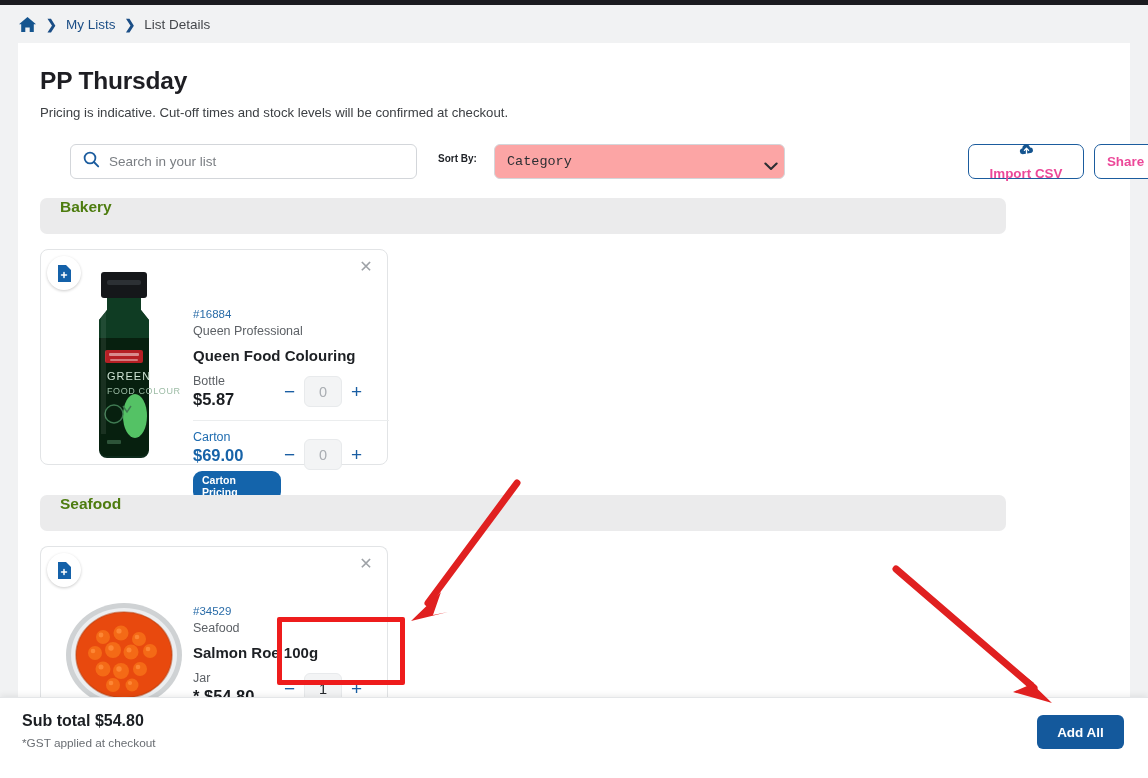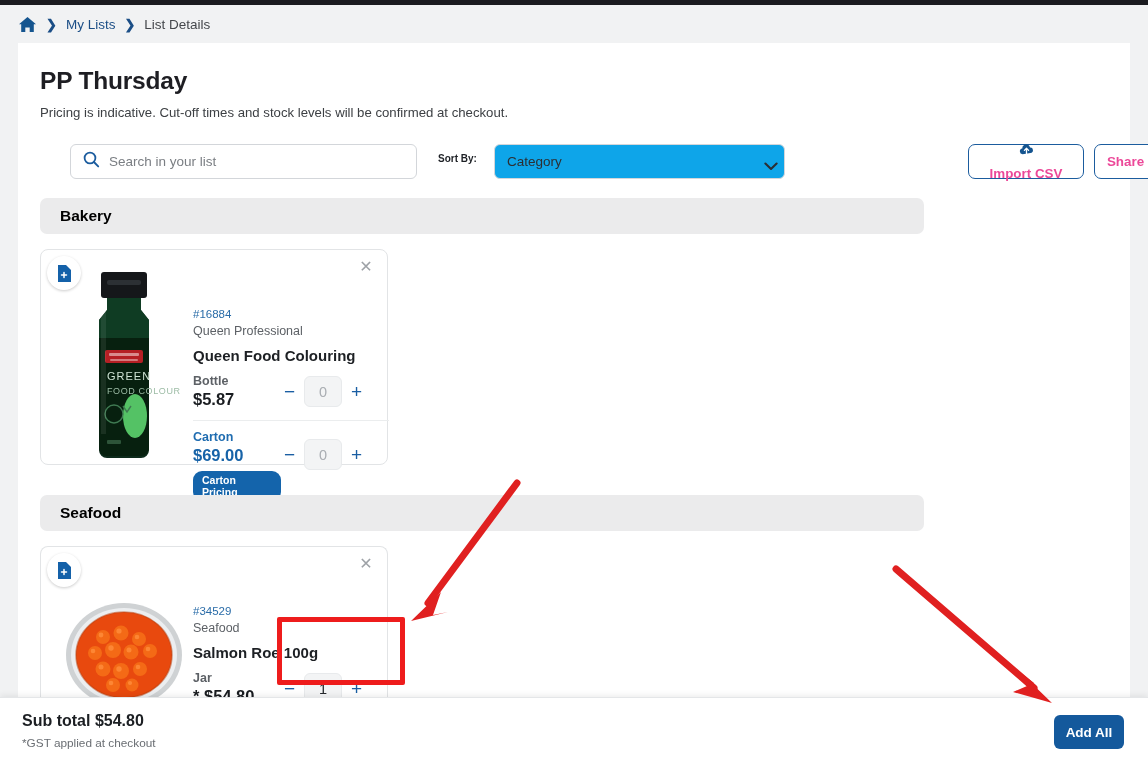--- a/index.html
+++ b/index.html
@@ -46,43 +46,43 @@
   }
   .search-input {
     border:none; outline:none; font-size:13.5px; color:#6e7277;
     font-family:"Liberation Sans", sans-serif; width:280px; background:transparent;
   }
   .search-input::placeholder { color:#7a7e83; }
 
   .sortby-label { position:absolute; left:368px; top:9px; font-size:10px; font-weight:bold; color:#1e2126; }
   .sort-select {
     position:absolute; left:424px; top:0; width:291px; height:35px;
-    border:1px solid #d3d6da; border-radius:6px; background:#0ea5e9;
+    border:1px solid #d3d6da; border-radius:6px; background:#fca5a5;
     font-size:13.5px; color:#2c2f33; padding-left:12px; padding-right:36px;
-    font-family:Liberation Sans, sans-serif;
+    font-family:Liberation Mono, monospace;
     -webkit-appearance:none; appearance:none; outline:none;
   }
   .sel-chev { position:absolute; left:694px; top:13px; pointer-events:none; }
 
   .btn-outline {
     position:absolute; top:0; height:35px;
     border:1px solid #1b5c9e; border-radius:7px; background:#fff;
     color:#ec4899; font-size:13.4px; font-weight:bold;
     display:flex; align-items:center; justify-content:center; gap:7px;
     cursor:pointer; font-family:"Liberation Sans", sans-serif;flex-direction:column;
   }
   .btn-import { left:898px; width:116px; }
   .btn-share  { left:1024px; width:63px; }
 
   
   .section-head {
-    position:absolute; left:22px; width:884px; height:36px;
+    position:absolute; left:22px; width:966px; height:36px;
     background:#ebebec; border-radius:7px;
-    display:flex; align-items:center; padding-left:20px;
-    font-size:15.5px; font-weight:bold; color:#000000;
+    display:flex; align-items:flex-start; padding-left:20px;
+    font-size:15.5px; font-weight:bold; color:#4d7c0f;
   }
   .sec-bakery  { top:155px; }
   .sec-seafood { top:452px; }
 
   
   .card {
     position:absolute; left:22px; width:348px;
     background:#fff; border:1px solid #e2e4e6; border-radius:8px;
   }
   .card-bakery  { top:206px; height:216px; }
@@ -101,21 +101,21 @@
     color:#9ea2a7; font-size:16px; line-height:18px; text-align:center; cursor:pointer;
   }
 
   .info { position:absolute; left:152px; top:0; width:196px; }
   .sku { font-size:11.5px; color:#2a6ca8; margin-top:58px; }
   .brand { font-size:12.5px; color:#5d6166; margin-top:4px; }
   .pname { font-size:15px; font-weight:bold; color:#1d2024; margin-top:9px; }
 
   .price-row { position:absolute; left:152px; width:196px; display:flex; align-items:center; }
   .price-left { width:88px; }
-  .unit { font-size:12.5px; color:#5d6166;font-weight:bold; }
+  .unit { font-size:12.5px; color:#5d6166; }
   .unit-blue { color:#1f6cb0; }
   .amount { font-size:16.5px; font-weight:bold; color:#191c20; margin-top:2px; }
   .amount-blue { color:#1763a8; }
 
   .stepper { display:flex; align-items:center; gap:6px; }
   .step-btn {
     width:17px; text-align:center; font-size:19px; color:#1a5ea3;
     cursor:pointer; user-select:none; font-weight:500;
   }
   .qty-box {
@@ -135,21 +135,21 @@
 
   
   .bottombar {
     position:absolute; left:0; top:697px; width:1148px; height:81px;
     background:#fff; border-top:1px solid #e4e6e8;
     box-shadow:0 -2px 6px rgba(0,0,0,.07);
   }
   .subtotal { position:absolute; left:22px; top:14px; font-size:16px; font-weight:bold; color:#1c1f23; }
   .gstnote  { position:absolute; left:22px; top:38px; font-size:11.8px; color:#6a6e73; }
   .btn-addall {
-    position:absolute; right:24px; top:17px; width:70px; height:34px;
+    position:absolute; right:24px; top:17px; width:87px; height:34px;
     background:#14599c; border:none; border-radius:6px;
     color:#fff; font-size:13.5px; font-weight:bold; cursor:pointer;
     font-family:"Liberation Sans", sans-serif;
   }
 
   
   .anno-box {
     position:absolute; left:277px; top:617px; width:128px; height:68px;
     border:5px solid #ee1c1c; border-radius:2px; pointer-events:none;
   }

